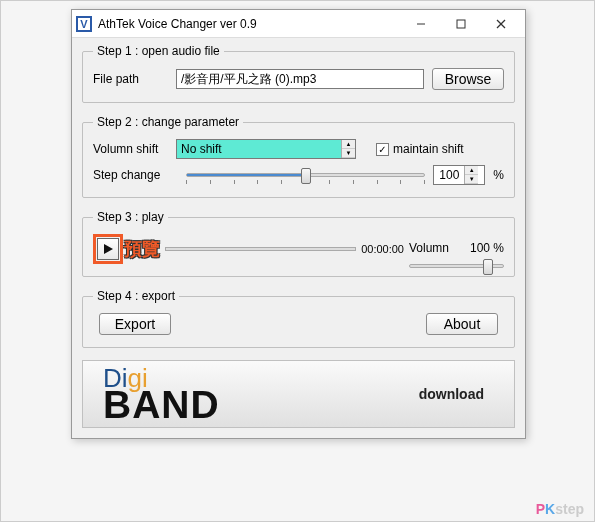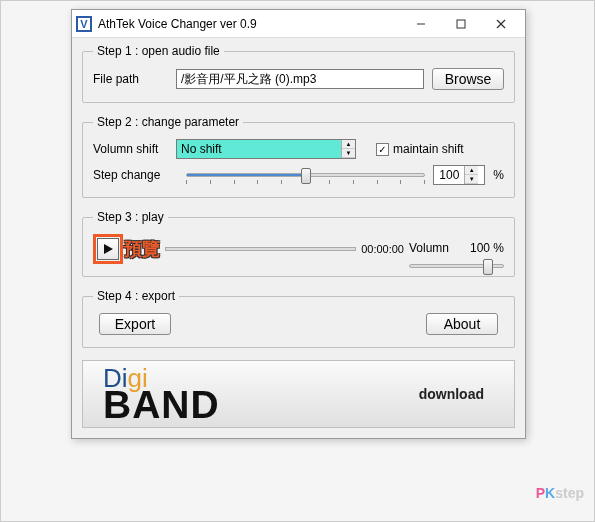--- a/index.html
+++ b/index.html
@@ -224,21 +224,21 @@
       font-size: 39px; color: #111; letter-spacing: 1px;
       font-weight: 900;
     }
     .download {
       font-weight: bold;
       font-size: 14px;
       color: #222;
     }
     .watermark {
       position: absolute;
-      right: 10px; bottom: 20px;
+      right: 10px; bottom: 4px;
       font-weight: bold; font-size: 14px;
       color: #ccc;
     }
     .watermark .pk-p { color: #e85a9a; }
     .watermark .pk-k { color: #5aa8e8; }
   </style>
 </head>
 <body>
 
 <div class="window">

